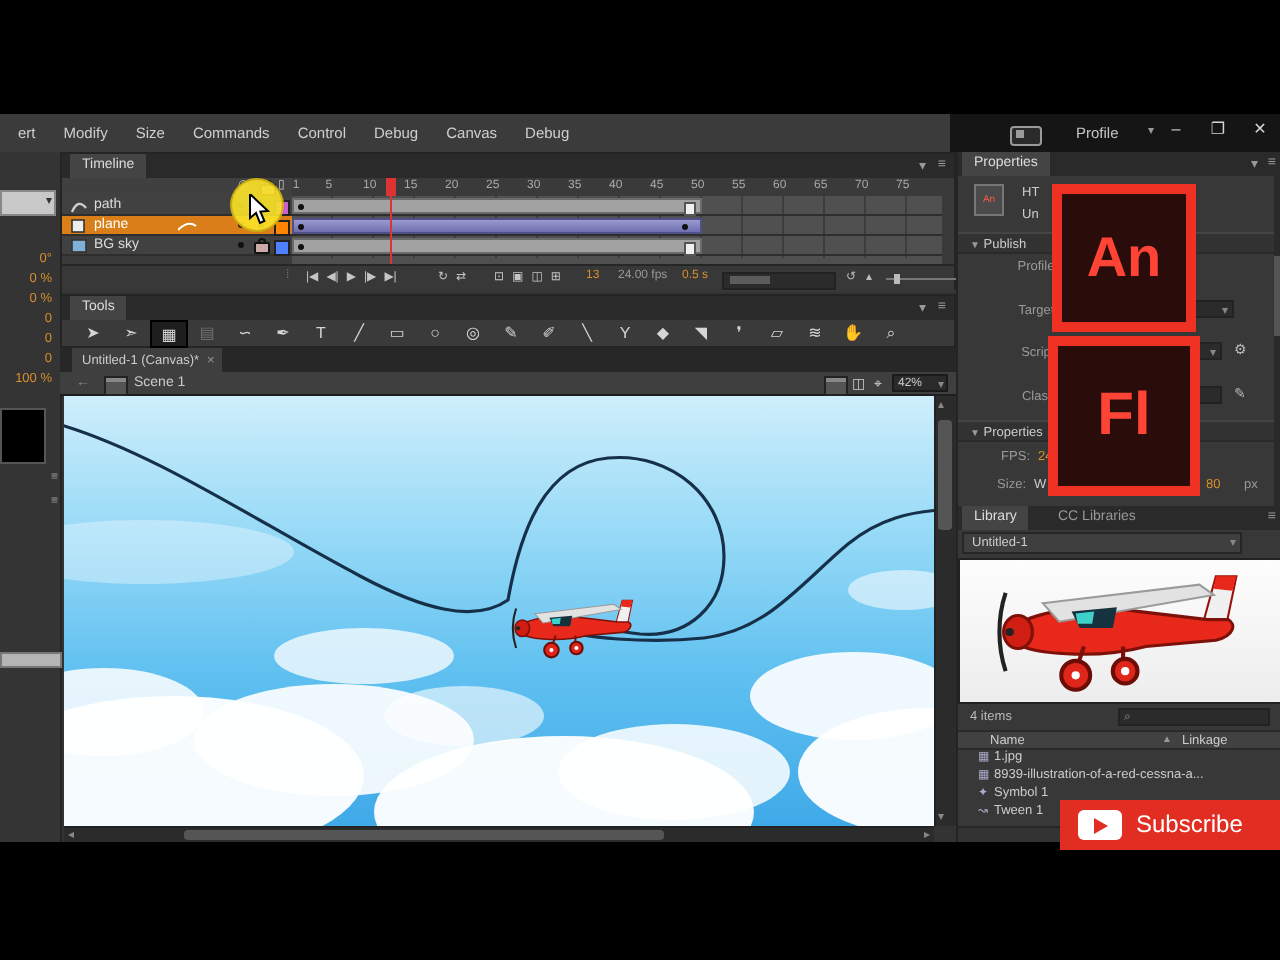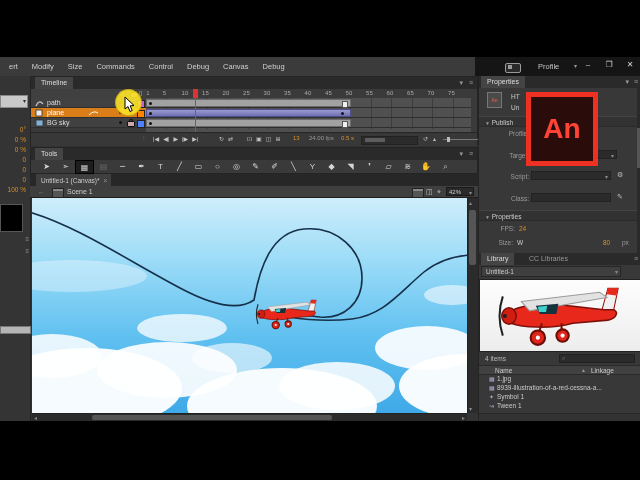--- a/index.html
+++ b/index.html
@@ -468,16 +468,21 @@
       </div>
     </div>
 
     <div class="click-glow"></div>
     <svg class="cursor" width="11" height="16" viewBox="0 0 11 16">
       <polygon points="1,0 1,12 4,9.5 6,14.5 8.2,13.5 6.2,8.8 10,8.5" fill="#fff" stroke="#000" stroke-width="1"></polygon>
     </svg>
   </div>
 
   <div class="logo" style="left:526px;top:92px;width:72px;height:74px;font-size:28px">An</div>
+  <div class="logo" style="left:524px;top:168px;width:76px;height:80px;font-size:30px">Fl</div>
 
   <div class="letterbox" style="top:421px;height:59px"></div>
 
+  <div class="subscribe">
+    <div class="yt"></div>
+    <div class="txt">Subscribe</div>
+  </div>
 </div>
 
 </body></html>

